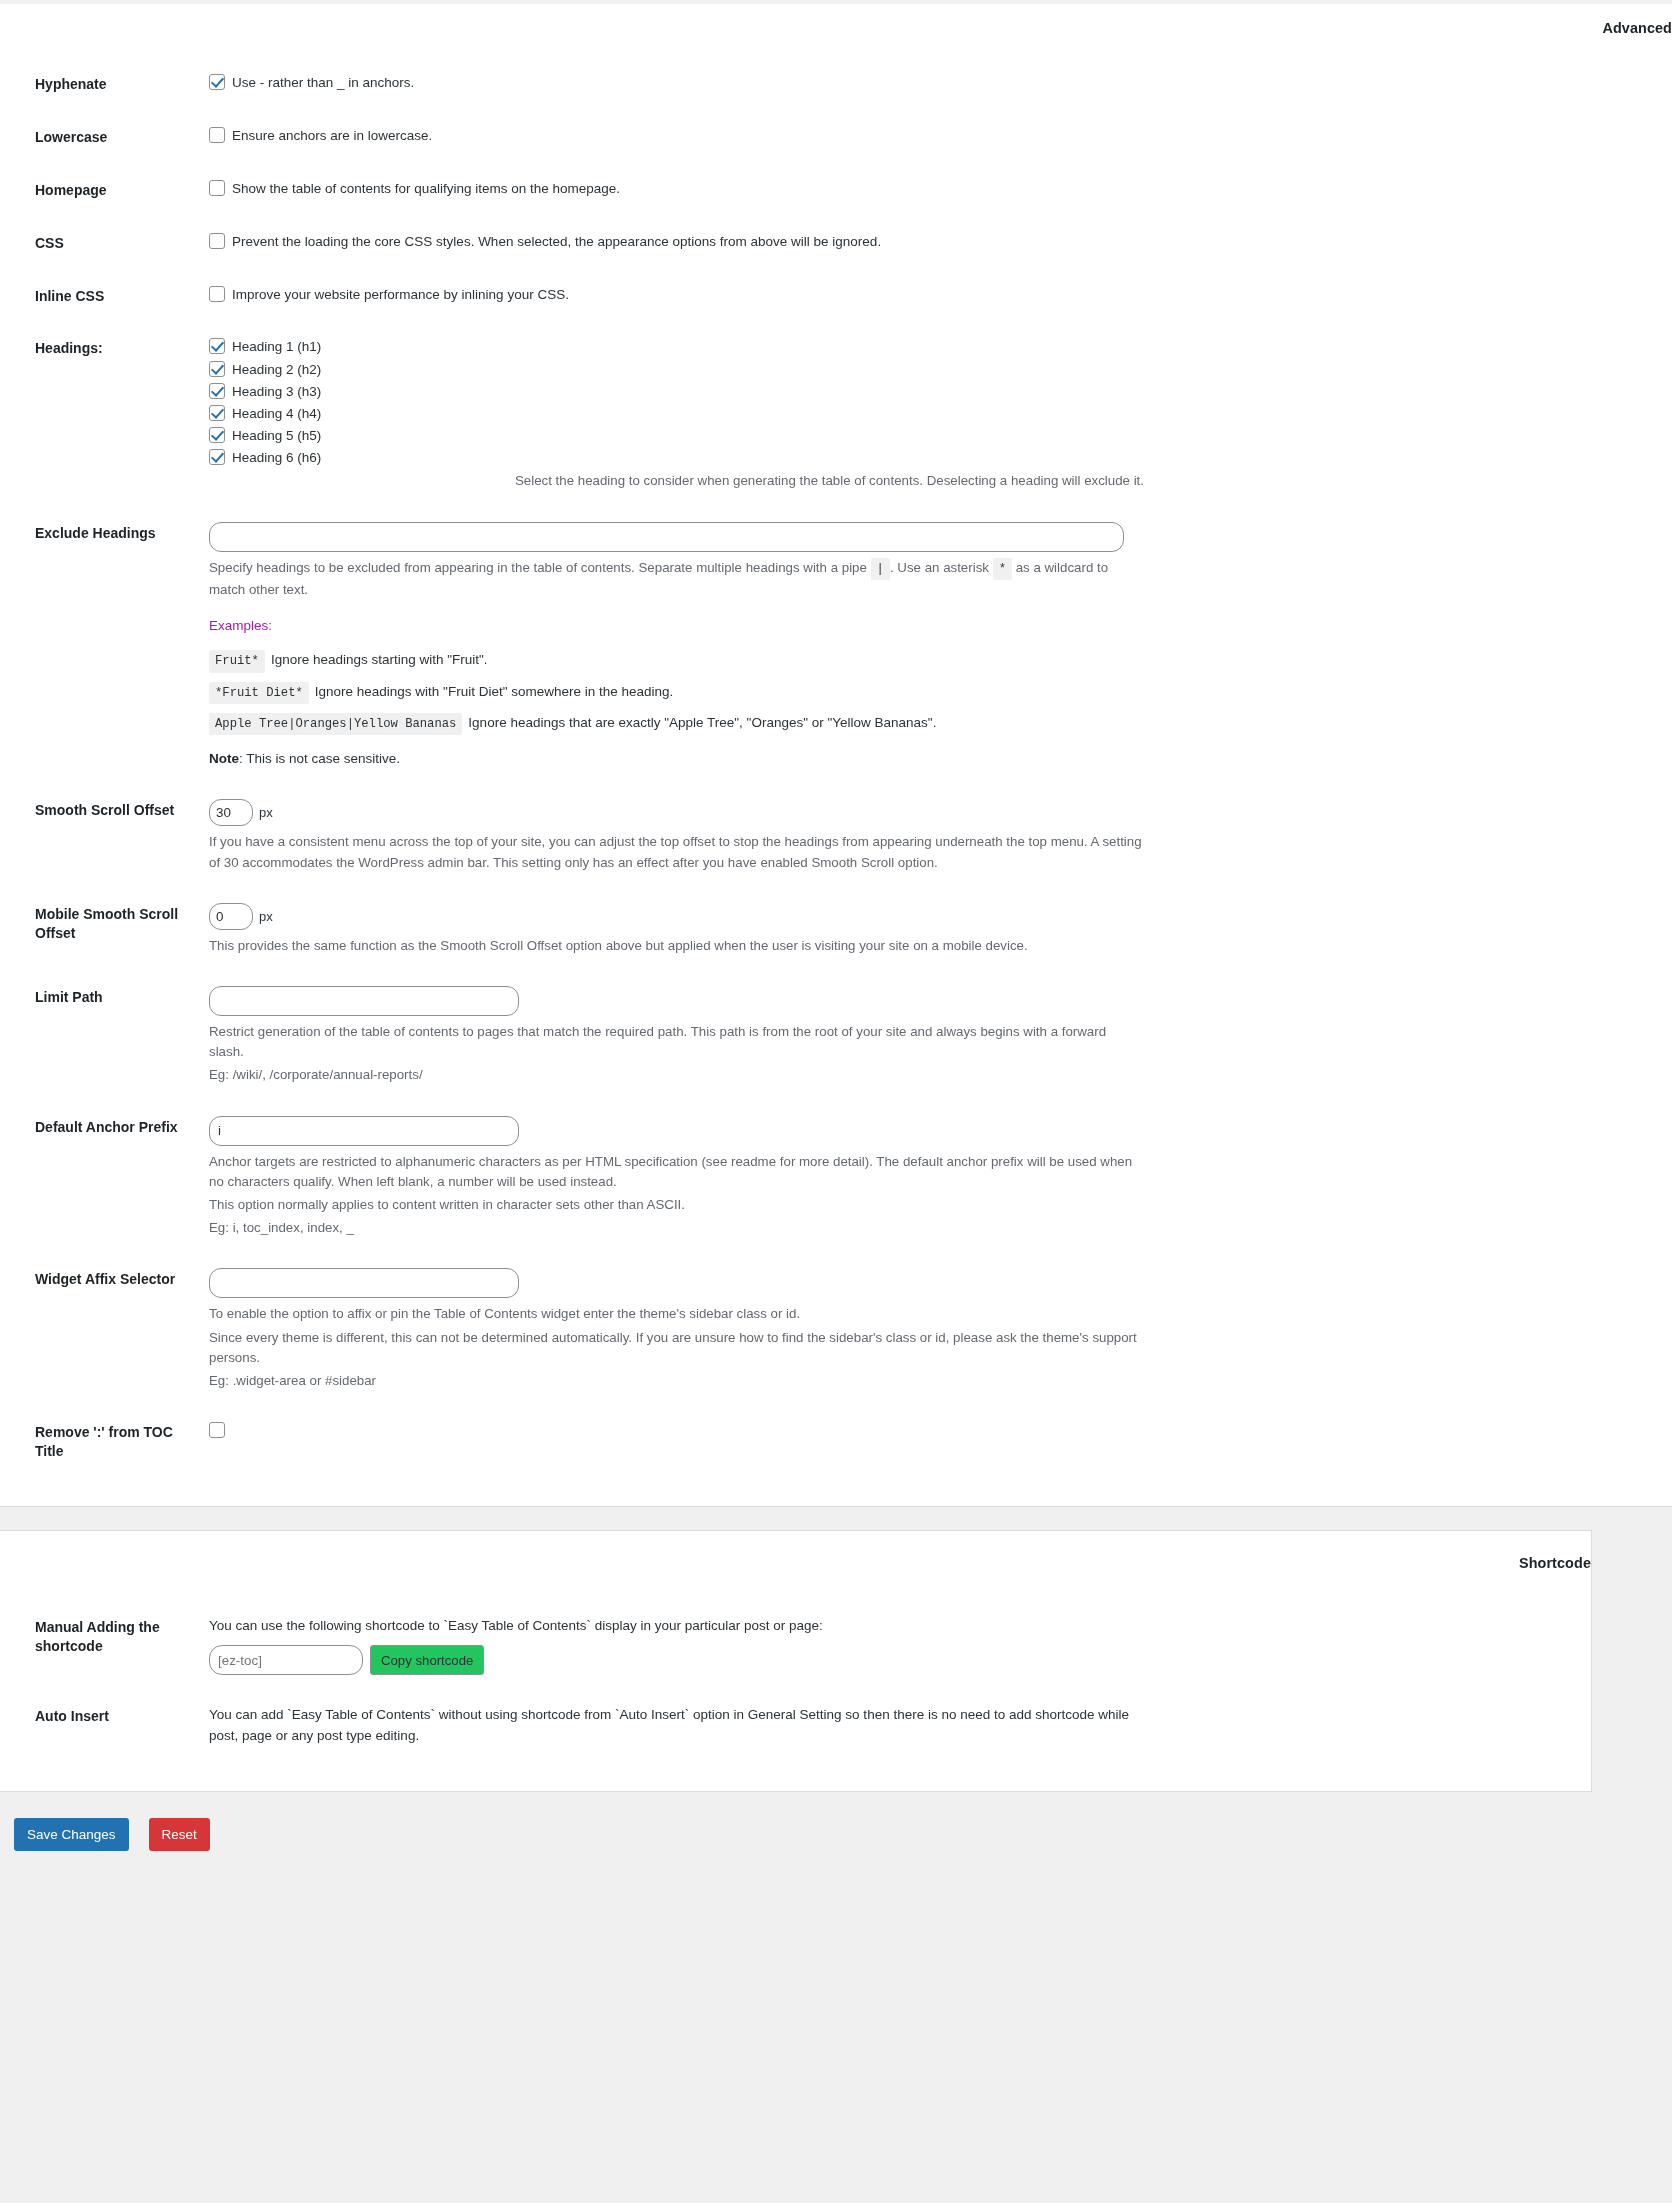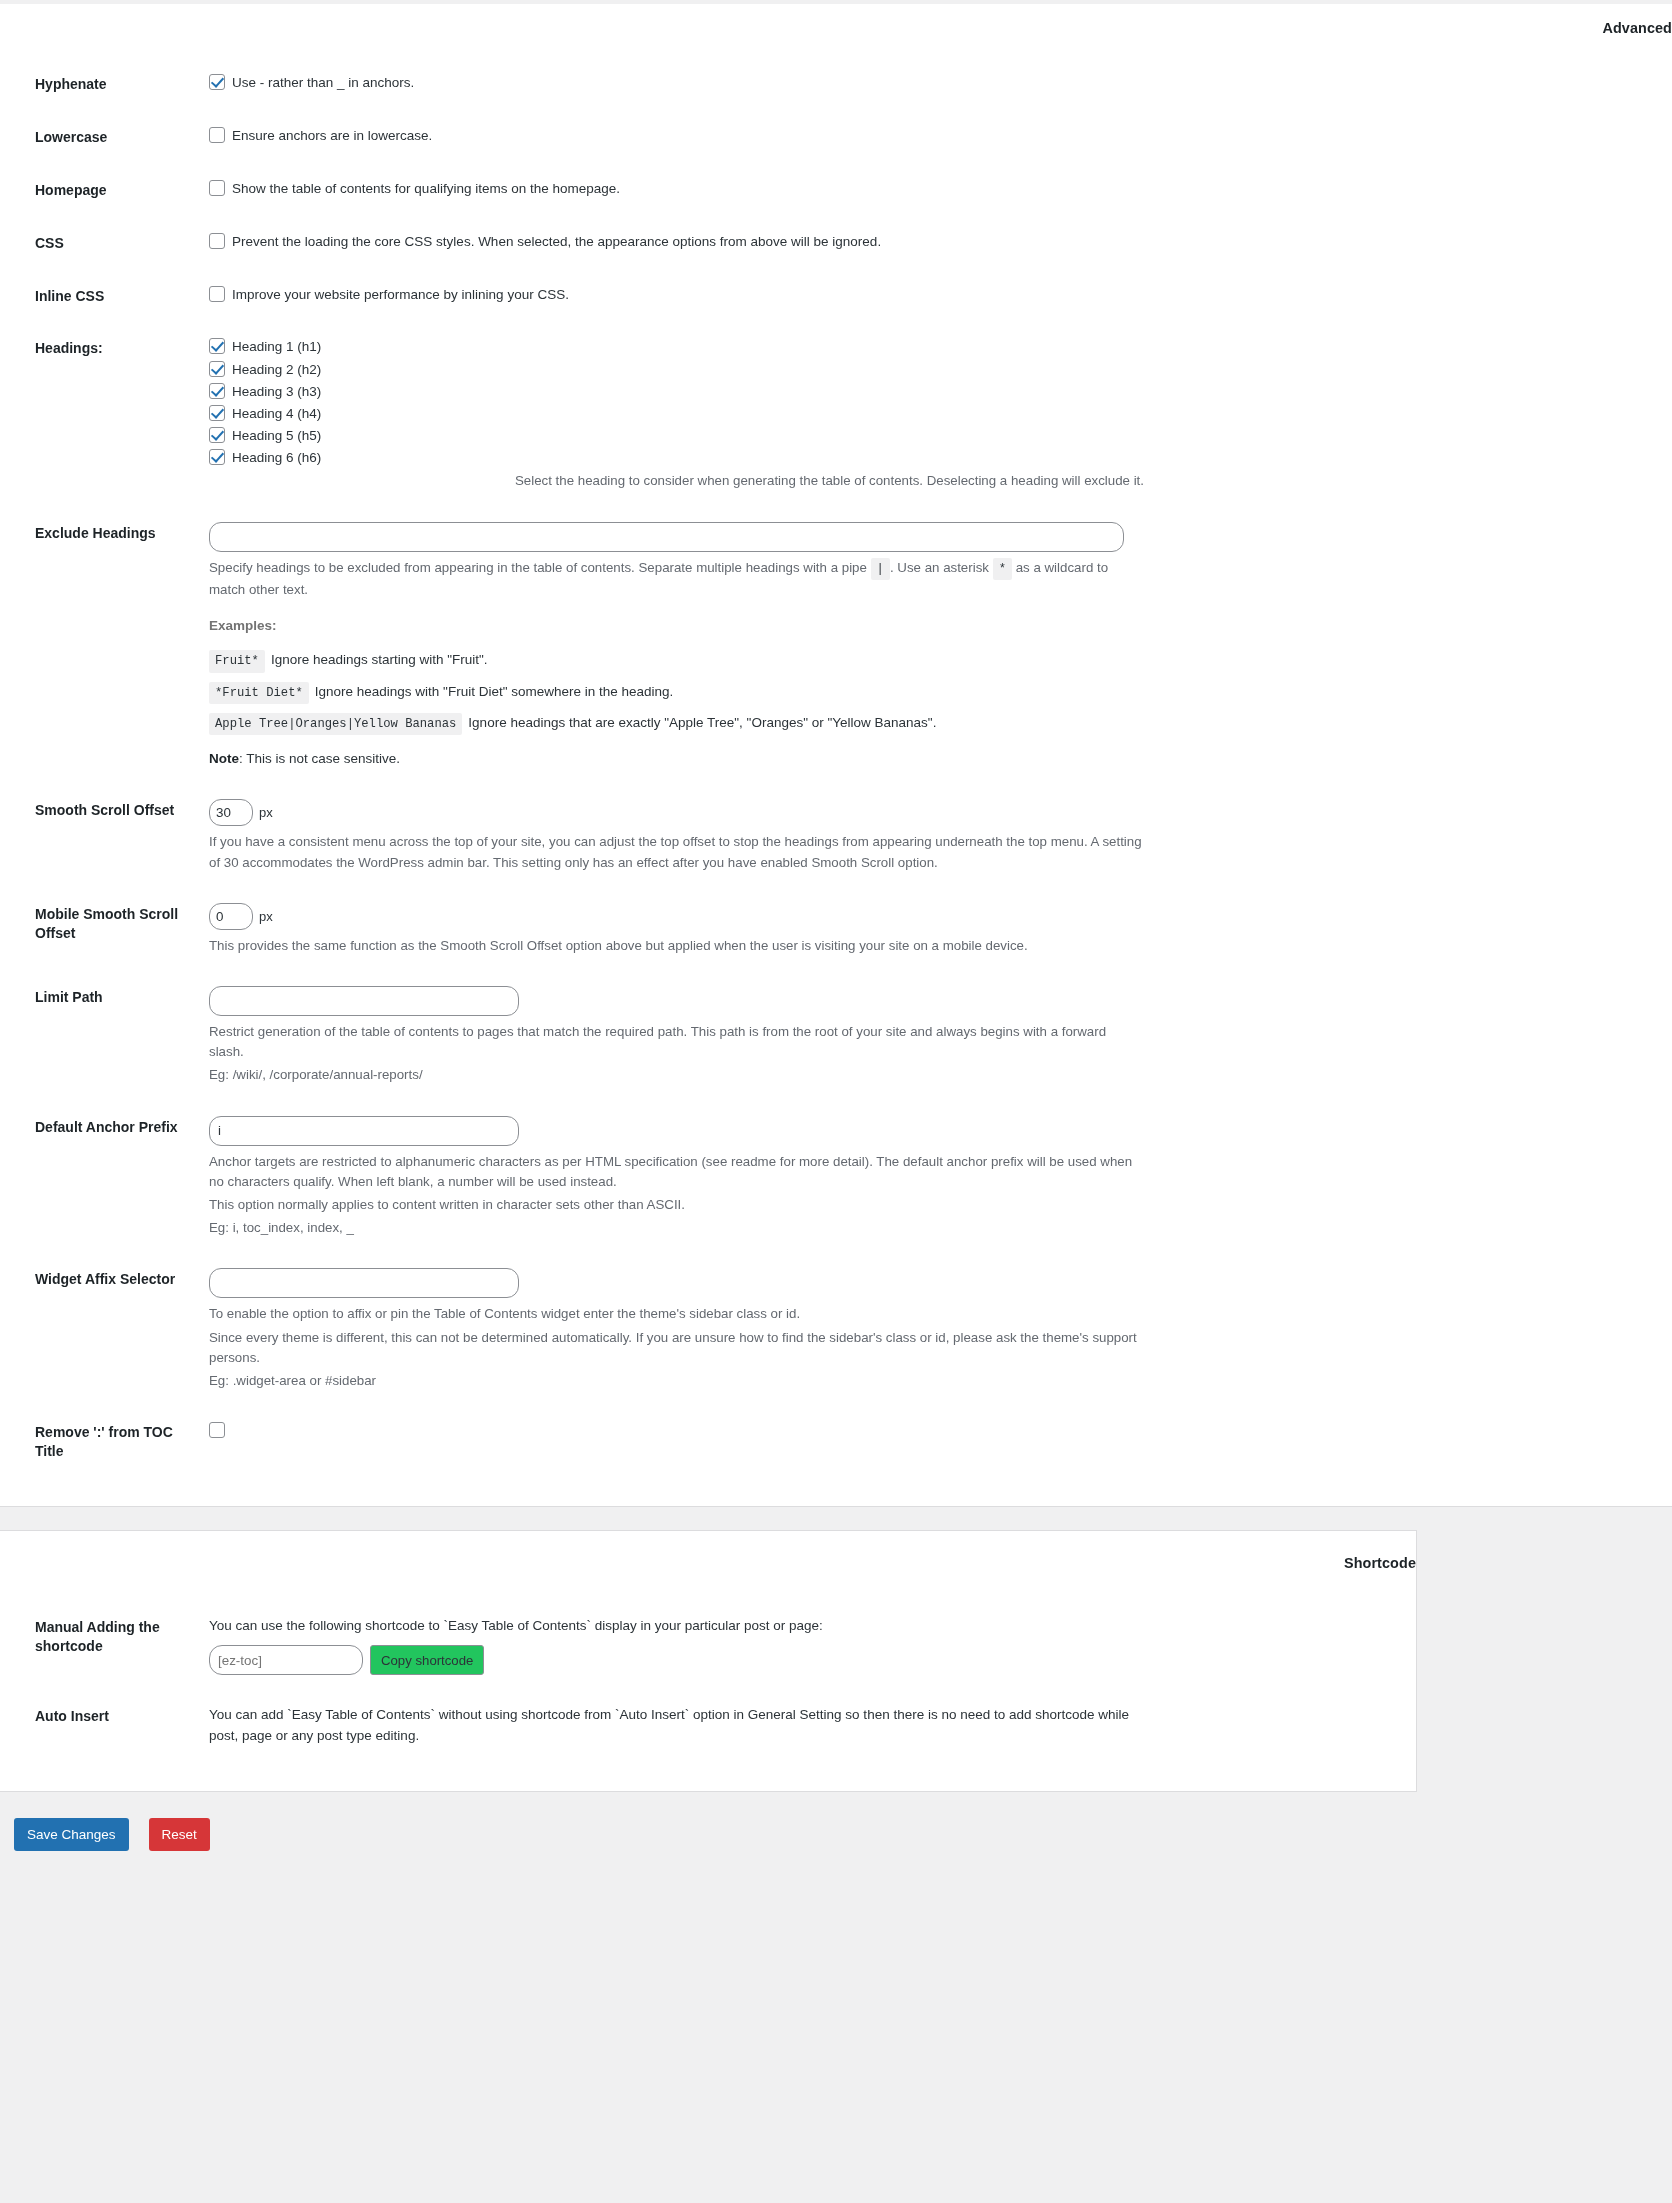--- a/index.html
+++ b/index.html
@@ -26,21 +26,21 @@
     border-top: none;
     border-left: none;
     border-right: 1px solid #dcdcde;
     width: 1673px;
     padding: 0 0 28px 0;
   }
   .panel-shortcode {
     margin-top: 23px;
     border-left: none;
     border-right: 1px solid #dcdcde;
-    width: 1417px;
+    width: 1592px;
     padding: 0 0 30px 0;
   }
   .section-title {
     font-size: 14.4px;
     font-weight: 700;
     color: #1d2327;
     padding: 16px 0 0 28px;
     margin: 4px 0 22px 0;
     letter-spacing: 0.1px;
     text-align: right;
@@ -146,22 +146,22 @@
     background: #f0f0f1;
     font-family: "Liberation Mono", monospace;
     font-size: 12.2px;
     color: #2c3338;
     padding: 2px 6px;
     border-radius: 2px;
     display: inline-block;
     line-height: 1.5;
   }
   .ex-title {
-    font-weight: 700;
-    color: #737373;
+    font-weight: 400;
+    color: #a21caf;
     font-size: 13.5px;
     margin-bottom: 14px;
   }
   .ex-row { margin-bottom: 9px; color: #2c3338; font-size: 13.5px; }
   .ex-row .ex-text { margin-left: 6px; }
   .note-row { margin-top: 14px; font-size: 13.5px; color: #2c3338; }
   .note-row b { color: #1d2327; }
 
   .examples-block { padding-top: 16px; }
 

